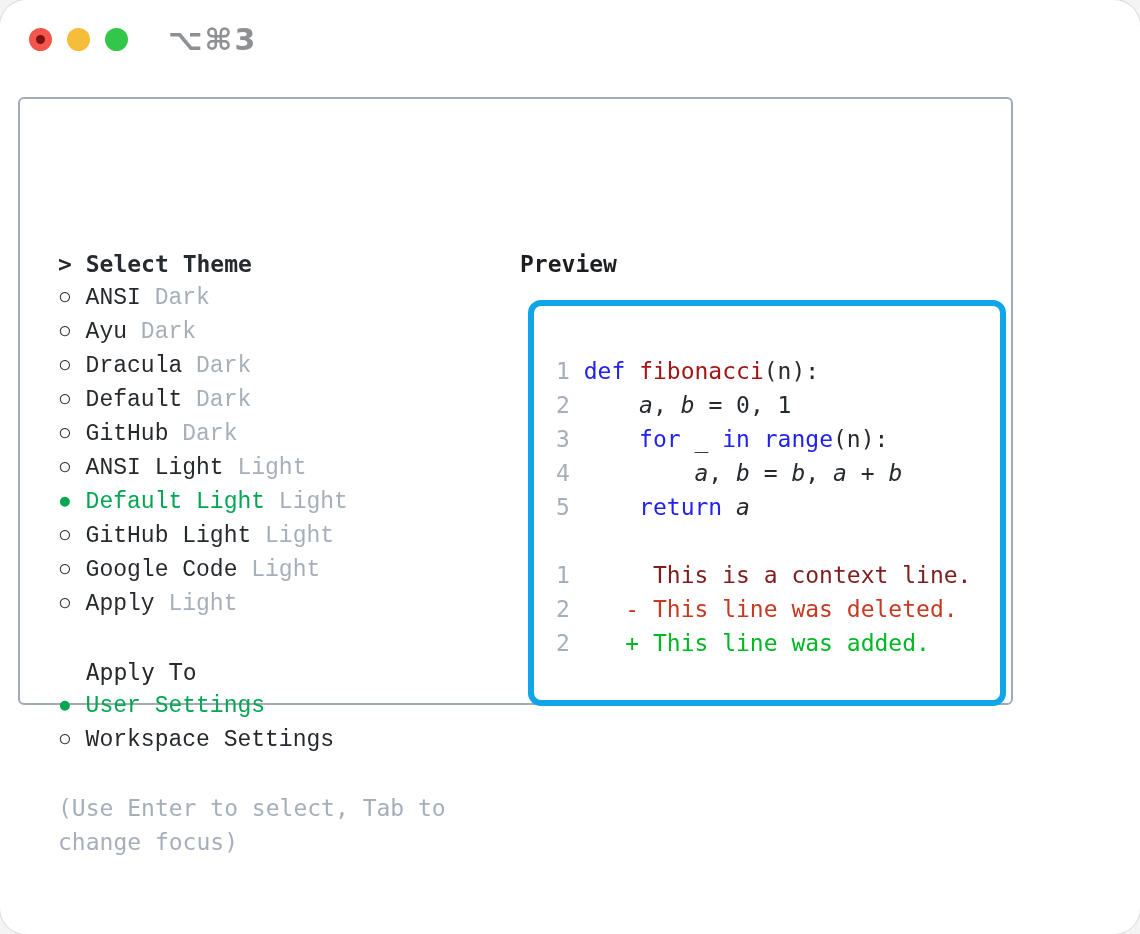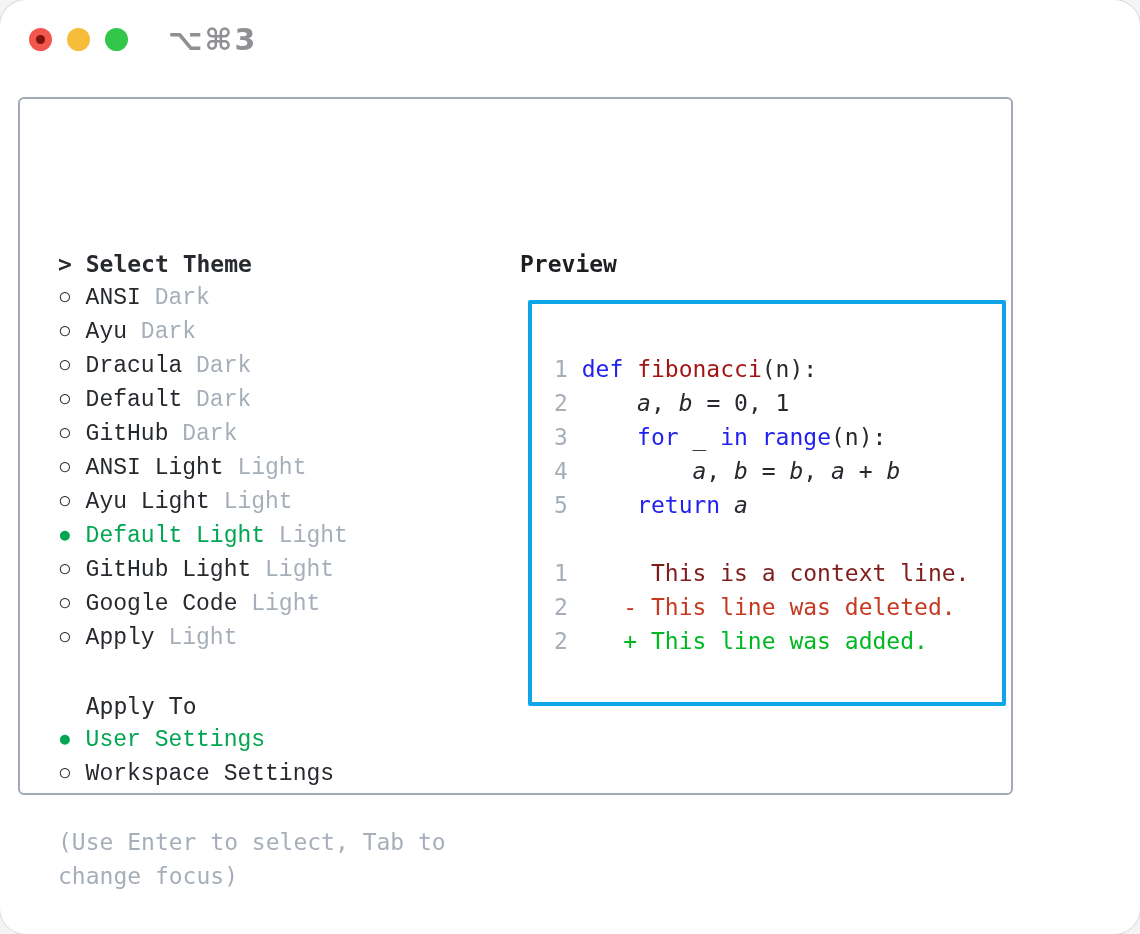--- a/index.html
+++ b/index.html
@@ -14,36 +14,36 @@
   .dot-red{left:29px;background:#f2564d;}
   .dot-red::after{content:"";position:absolute;left:7px;top:7px;width:9px;height:9px;border-radius:50%;background:#7d130c;}
   .dot-yellow{left:67px;background:#f6bd3a;}
   .dot-green{left:105px;background:#32c74a;}
   .win-title{
     position:absolute;left:168px;top:22px;font-size:30px;font-weight:bold;
     color:#8e9094;font-family:"DejaVu Sans",sans-serif;letter-spacing:2px;
   }
   
   .panel{
-    position:absolute;left:18px;top:97px;width:995px;height:698px;
+    position:absolute;left:18px;top:97px;width:995px;height:608px;
     border:2px solid #a2abb5;border-radius:6px;background:#ffffff;box-sizing:border-box;
   }
   
   .left-col{position:absolute;left:38px;top:148px;font-size:23px;line-height:34px;color:#26292d;}
   .row{white-space:pre;height:34px;}
   .spacer{height:34px;}
   .bold{font-weight:bold;}
   .muted{color:#a6afb9;}
   .sel{color:#00a651;}
   .row.option{cursor:pointer;font-family:Liberation Mono, monospace;}
   
   .preview-header{position:absolute;left:500px;top:148px;font-size:23px;line-height:34px;font-weight:bold;color:#1c1e21;text-align:center;}
   .preview-box{
     position:absolute;left:508px;top:201px;width:478px;height:406px;
-    border:4px solid #0ea5e9;border-radius:2px;background:#ffffff;box-sizing:border-box;text-decoration:underline;
+    border:6px solid #0ea5e9;border-radius:13px;background:#ffffff;box-sizing:border-box;text-decoration:underline;
   }
   .code-lines{position:absolute;left:22px;top:48px;font-size:23px;line-height:34px;}
   .code-line{white-space:pre;height:34px;color:#26292d;}
   .c-ln{color:#a6afb9;}
   .c-kw{color:#2222ee;}
   .c-fn{color:#a31515;}
   .c-var{font-style:italic;}
   .c-ctx{color:#7f1d1d;}
   .c-del{color:#c53a21;}
   .c-add{color:#00b822;}
@@ -64,21 +64,20 @@
 
     <div class="left-col">
       <div class="row bold"><span>&gt;</span><span> </span><span>Select Theme</span></div>
       <div id="theme-list">
           <div class="row option"><span class="">○</span><span class=""> ANSI</span><span class="muted"> Dark</span></div>
           <div class="row option"><span class="">○</span><span class=""> Ayu</span><span class="muted"> Dark</span></div>
           <div class="row option"><span class="">○</span><span class=""> Dracula</span><span class="muted"> Dark</span></div>
           <div class="row option"><span class="">○</span><span class=""> Default</span><span class="muted"> Dark</span></div>
           <div class="row option"><span class="">○</span><span class=""> GitHub</span><span class="muted"> Dark</span></div>
           <div class="row option"><span class="">○</span><span class=""> ANSI Light</span><span class="muted"> Light</span></div>
-          <div class="row option"><span class="">○</span><span class=""> Ayu Light</span><span class="muted"> Light</span></div>
           <div class="row option"><span class="sel">●</span><span class="sel"> Default Light</span><span class="muted"> Light</span></div>
           <div class="row option"><span class="">○</span><span class=""> GitHub Light</span><span class="muted"> Light</span></div>
           <div class="row option"><span class="">○</span><span class=""> Google Code</span><span class="muted"> Light</span></div>
           <div class="row option"><span class="">○</span><span class=""> Apply</span><span class="muted"> Light</span></div>
         </div>
       <div class="spacer"></div>
       <div class="row"><span>  </span><span>Apply To</span></div>
       <div id="apply-list">
           <div class="row option"><span class="sel">●</span><span class="sel"> User Settings</span></div>
           <div class="row option"><span class="">○</span><span class=""> Workspace Settings</span></div>

